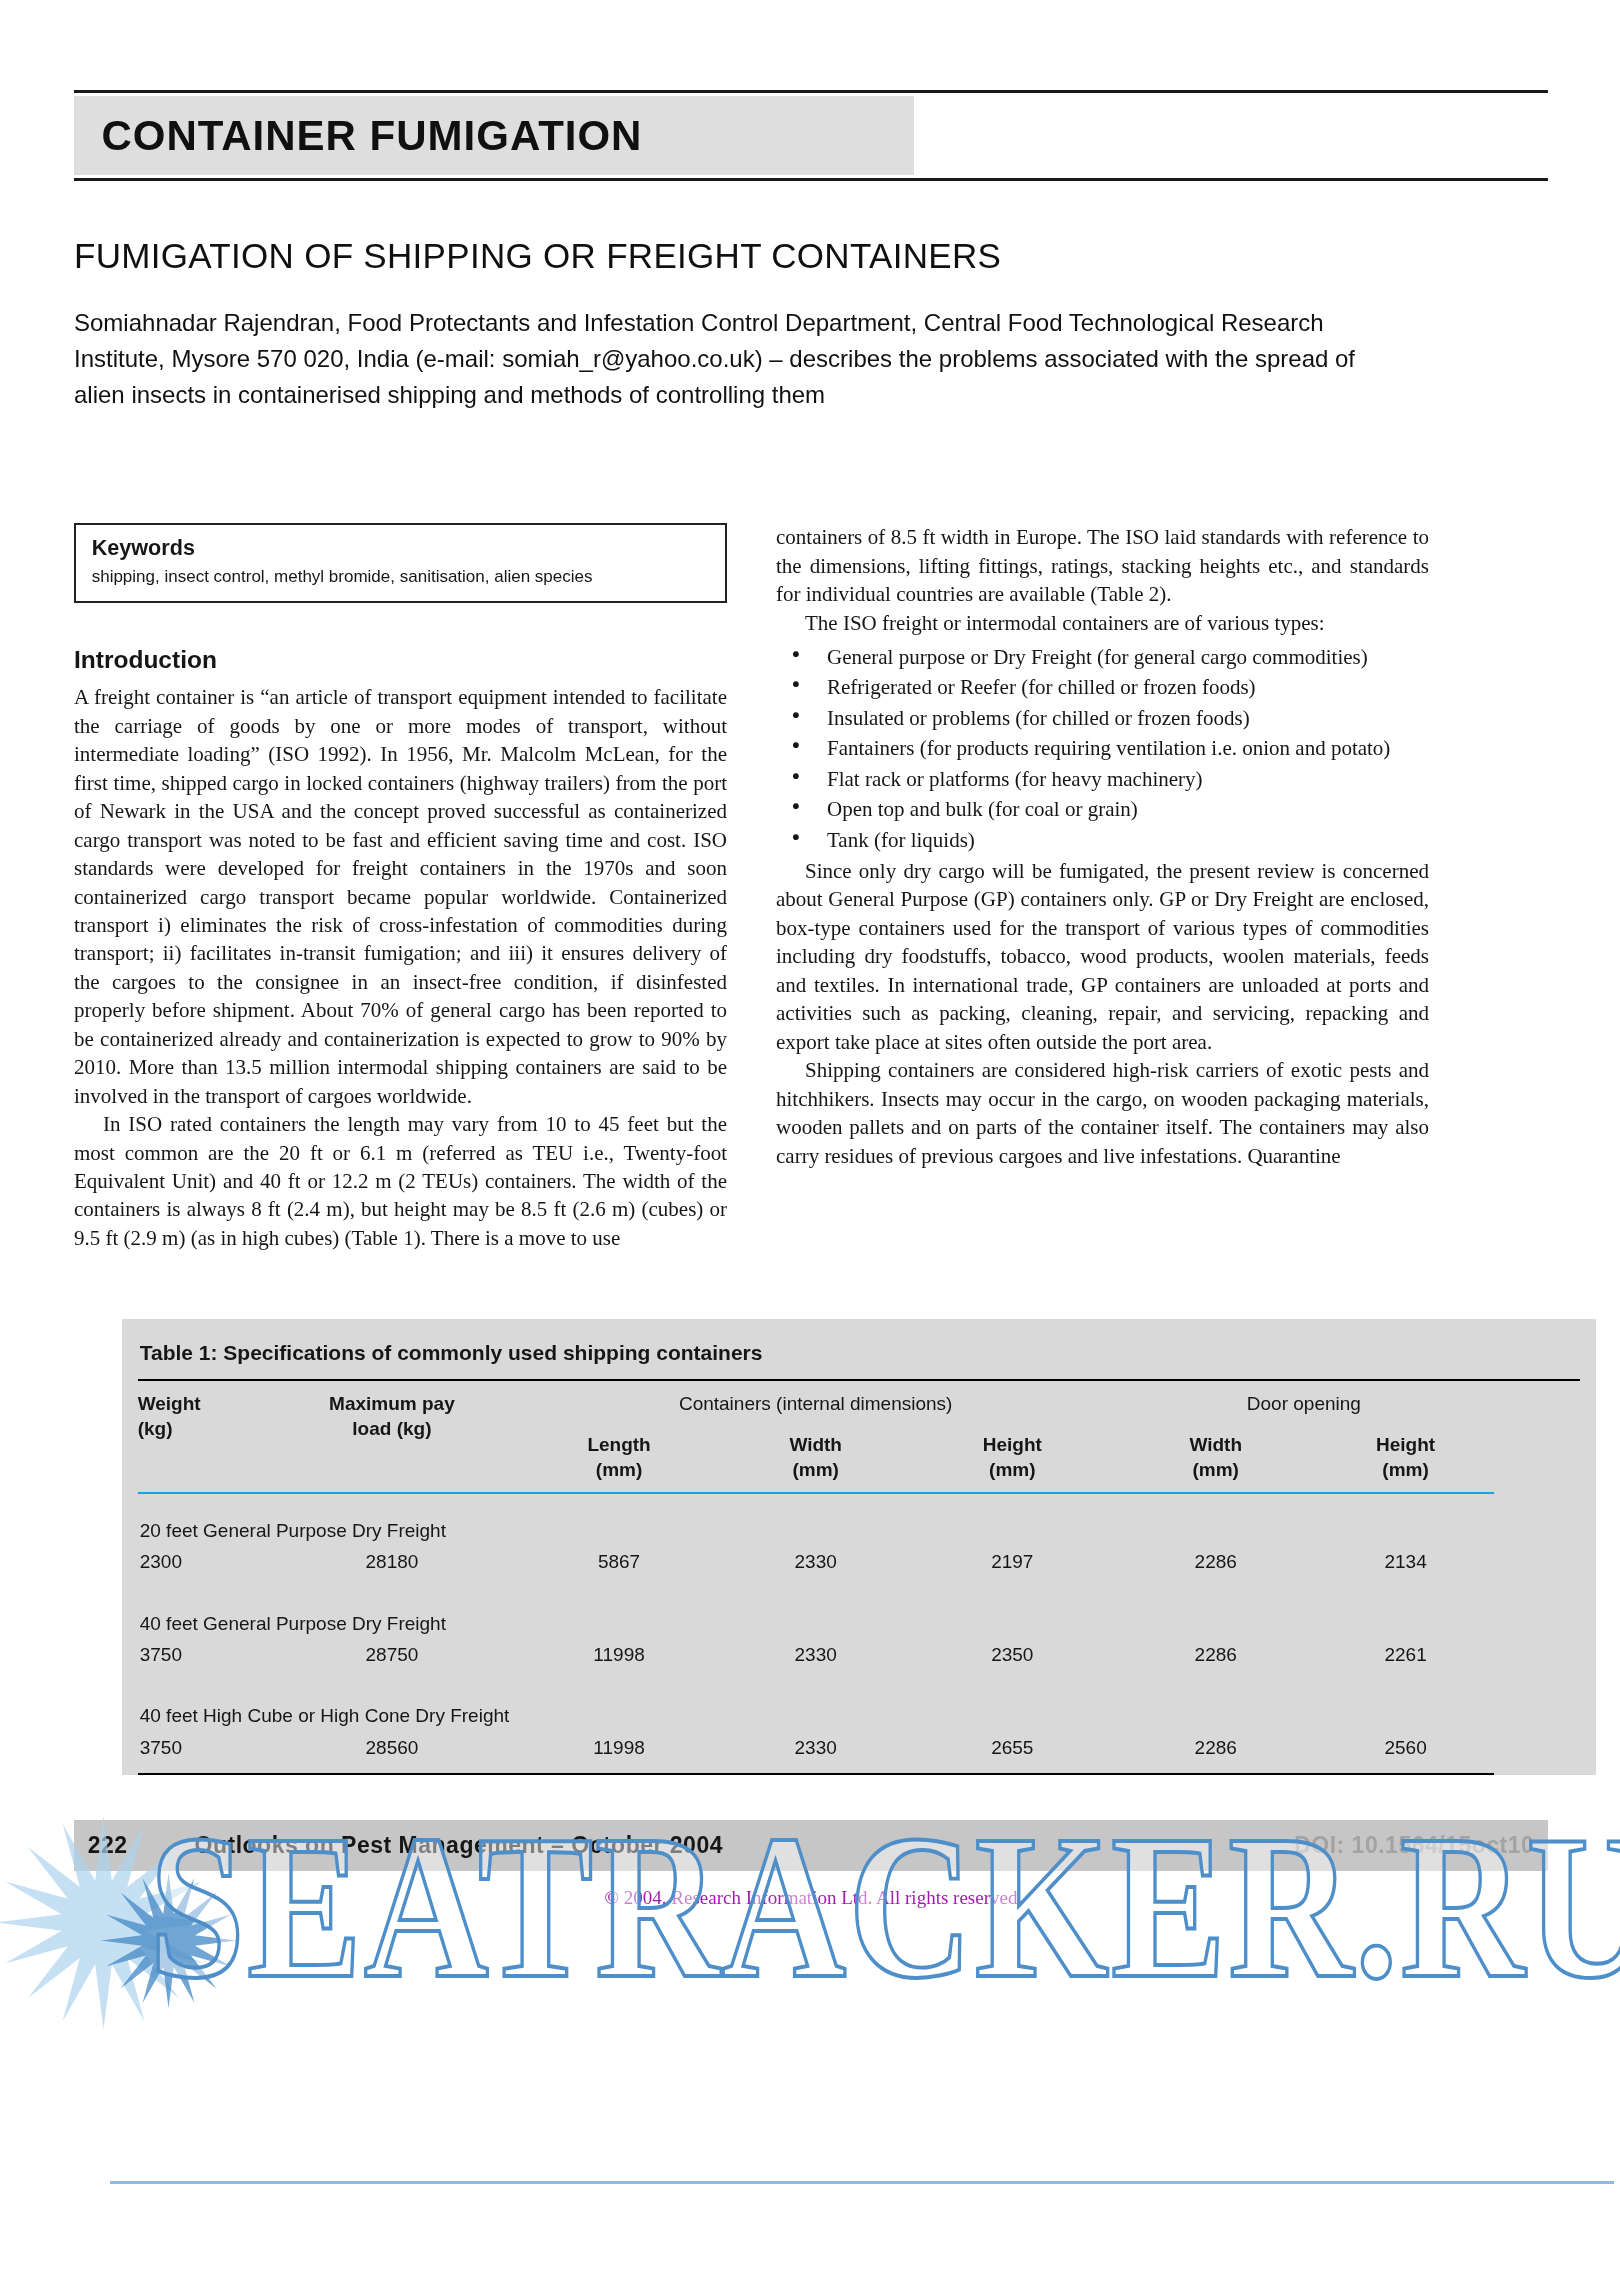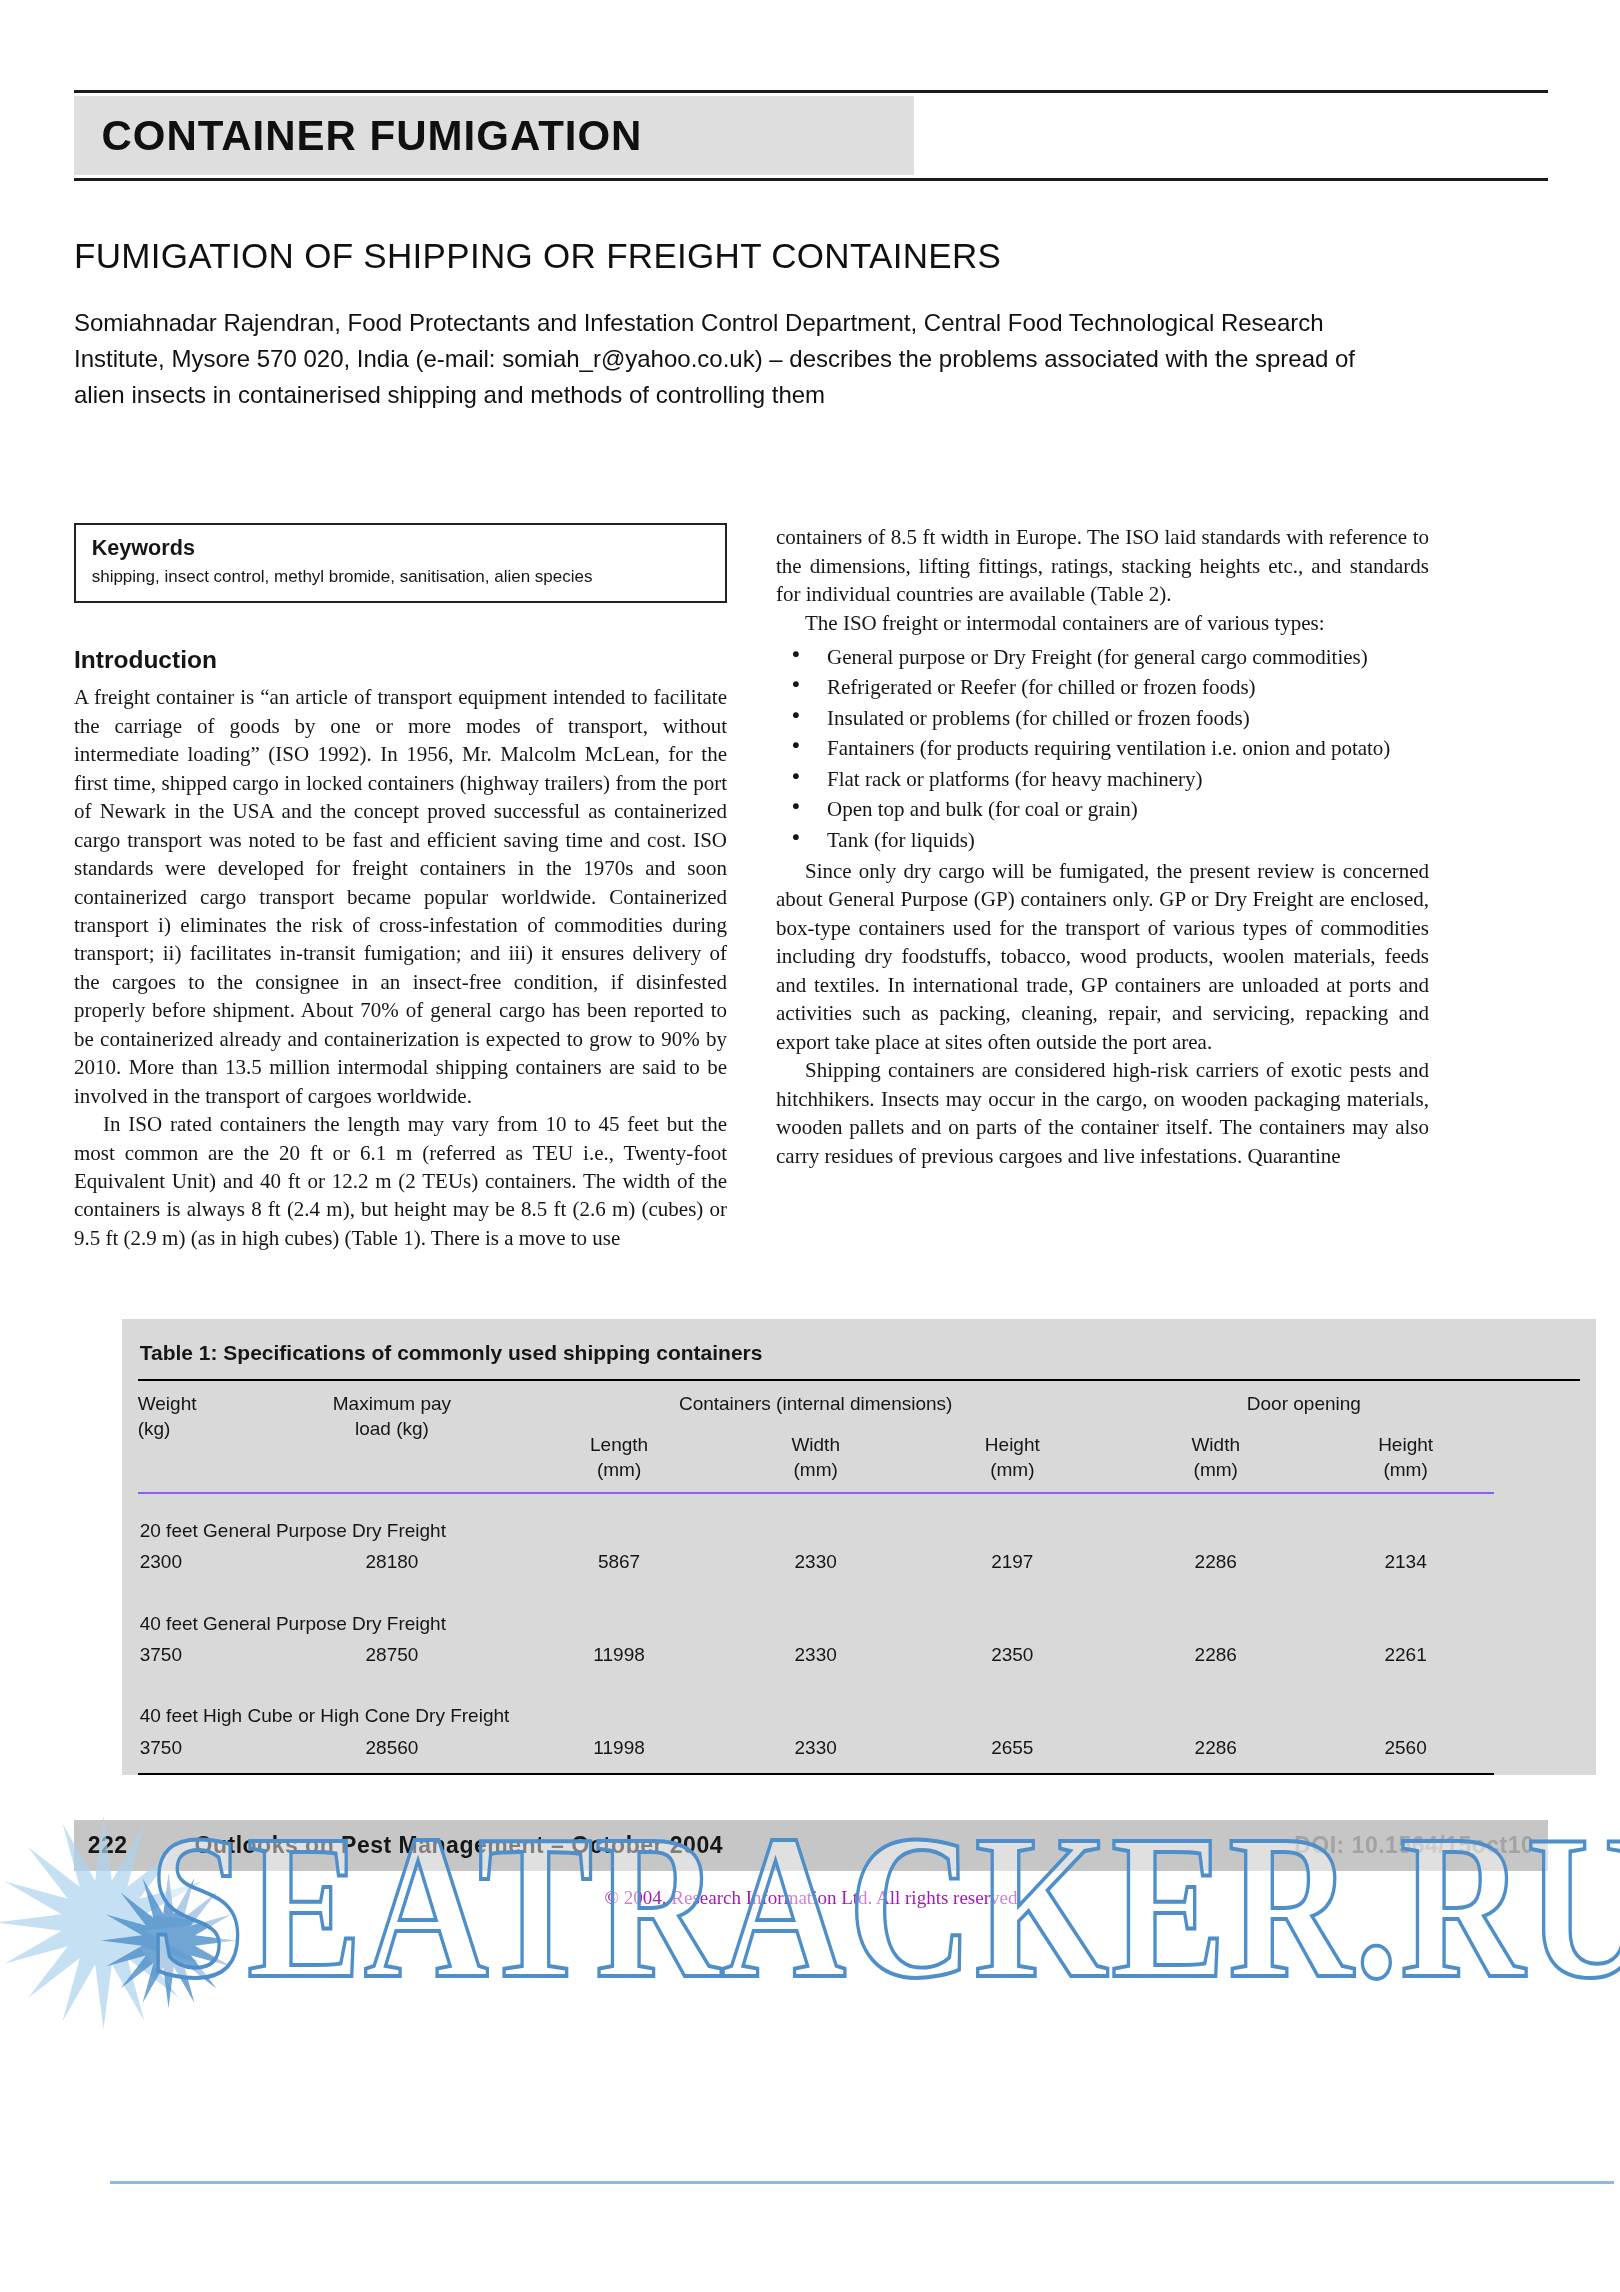--- a/index.html
+++ b/index.html
@@ -37,21 +37,21 @@
   .bullets li { position:relative; padding-left:51px; margin:2px 0; }
   .bullets li::before { content:"\25CF"; position:absolute; left:15.7px; top:2px; font-size:13.7px; }
 
   
   .tablewrap { margin-top:67px; background:#d9d9d9; padding:21.6px 15.7px 0; box-sizing:border-box; width:100%;margin-left:48px; }
   .tbl-title { font-size:21px; font-weight:700; padding:0 0 13.7px 2px; border-bottom:2px solid #000; }
   table.t1 { border-collapse:collapse; width:94%; table-layout:fixed; }
   table.t1 td { font-size:19px; padding:0; }
   table.t1 thead td { vertical-align:top; text-align:center; padding-top:11.8px; white-space:pre-line; line-height:1.3; }
   table.t1 td.cl { text-align:left; }
-  table.t1 .bb { border-bottom:2px solid #8b5cf6; }
+  table.t1 .bb { border-bottom:2px solid #0ea5e9;font-weight:bold; }
   table.t1 thead tr.sub td { padding:15.7px 0 9.8px; }
   table.t1 tbody tr.grp td { padding:25.5px 0 2px 2px; text-align:left; }
   table.t1 tbody tr.vals td { padding:7.8px 0 13.7px; text-align:center; }
   table.t1 tbody tr.vals td.cl { text-align:left; padding-left:2px; }
   table.t1 tbody tr.last td { border-bottom:2.9px solid #000; }
 
   
   .footbar { margin-top:45px; background:#c6c6c6; height:51px; display:flex; align-items:center;
              padding:0 13.7px; box-sizing:border-box; font-weight:700; font-size:23px; letter-spacing:0.5px; }
   .pn { margin-right:67px; }

